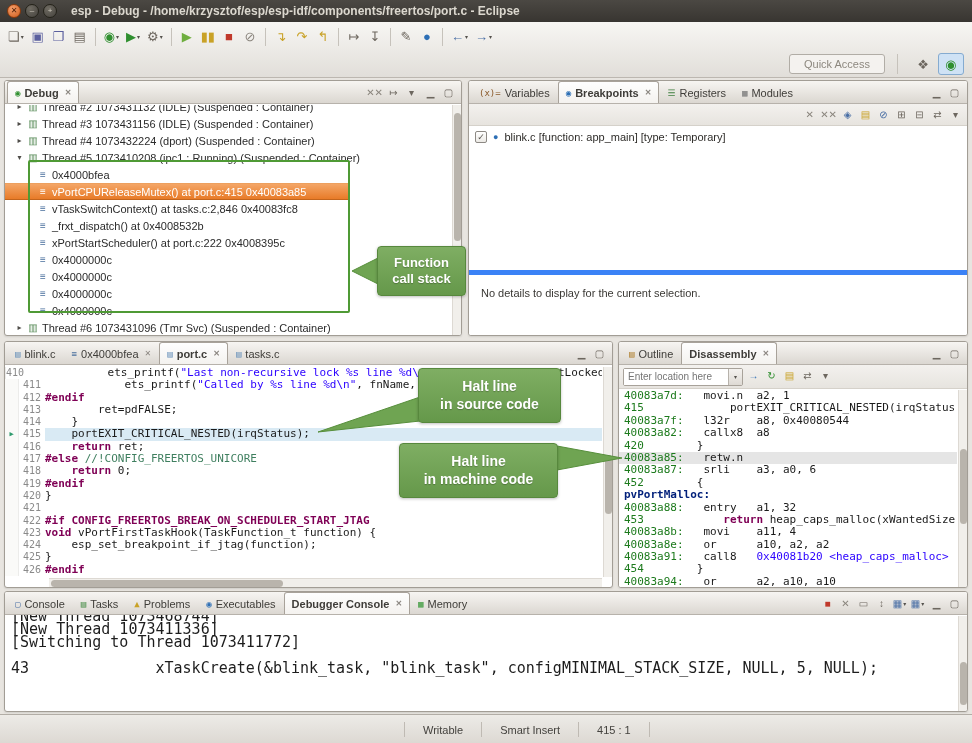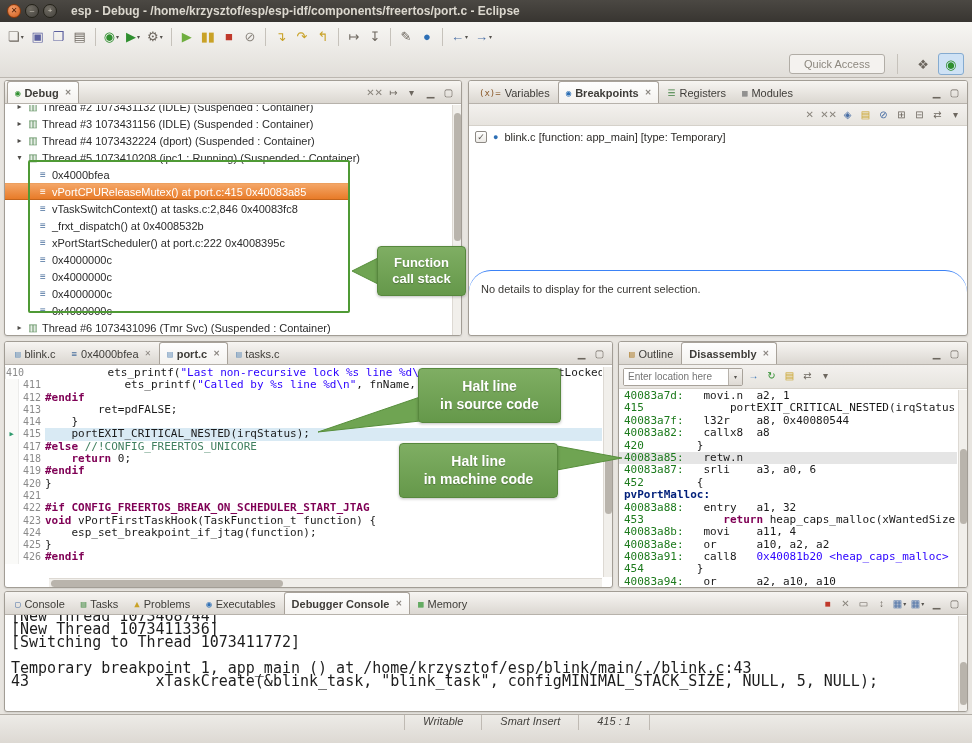--- a/index.html
+++ b/index.html
@@ -57,21 +57,21 @@
 .nlab{padding-left:2px;}
 .trow.selected{background:linear-gradient(#f4a667,#e87b28);color:#fff;width:345px;border-top:1px solid #eda05f;border-bottom:1px solid #c3651c;border-radius:0 2px 2px 0;}
 .trow.selected .nicon{color:#fff;}
 
 
 .bp-toolbar{position:absolute;left:0;right:0;top:23px;height:22px;background:linear-gradient(#f3f1ee,#e7e4df);border-bottom:1px solid #d5d1ca;display:flex;align-items:center;justify-content:flex-end;padding-right:3px;gap:1px;}
 .bp-list{position:absolute;left:0;right:0;top:45px;height:144px;background:#fff;}
 .bp-row{display:flex;align-items:center;gap:6px;padding:5px 6px;font-size:11px;}
 .cbx{width:12px;height:12px;border:1px solid #8d8984;border-radius:2px;background:linear-gradient(#fff,#eceae6);display:inline-flex;align-items:center;justify-content:center;font-size:9px;color:#5a5751;}
 .bpt-icon{color:#2d6fb5;font-size:9px;}
-.bp-details{position:absolute;left:0;right:0;top:189px;bottom:0;border-top:1px solid #3b82f6;background:#fff;border-radius:22px;}
+.bp-details{position:absolute;left:0;right:0;top:189px;bottom:0;border-top:5px solid #3b82f6;background:#fff;}
 .bp-details-text{padding:12px 0 0 12px;font-size:11px;color:#3a3834;}
 
 
 #editor-lines{position:absolute;left:0;top:25px;right:10px;bottom:10px;background:#fff;overflow:hidden;}
 .eline{display:flex;height:12.3px;font-family:"DejaVu Sans Mono",monospace;font-size:11px;line-height:12.3px;}
 .eruler{width:14px;background:#fafaf8;border-right:1px solid #ececea;color:#2f9b6e;font-size:7px;display:inline-flex;align-items:center;justify-content:center;}
 .enum{width:26px;text-align:right;padding-right:4px;color:#8a8a8a;font-size:10px;background:#fff;}
 .ecode{flex:1;white-space:pre;color:#1a1a1a;}
 .eline.hl .ecode{background:#d9eaf4;}
 .seg-p{color:#1a1a1a;}
@@ -93,21 +93,21 @@
 .seg-lb{color:#001f7a;font-weight:bold;}
 .seg-sym{color:#2a00ff;}
 
 
 .console-title{padding:3px 6px 1px 6px;font-size:11px;font-weight:bold;color:#222;}
 #console-lines{padding:0 6px;overflow:hidden;height:80px;}
 .cline{white-space:pre;height:13px;line-height:13px;font-family:"DejaVu Sans Mono",monospace;font-size:15px;color:#1d1d1d;}
 .cline.first{margin-top:-5px;}
 
 
-.statusbar{position:absolute;left:0;top:714px;width:972px;height:30px;background:linear-gradient(#edebe7,#dcd8d2);border-top:1px solid #b2ada6;display:flex;font-size:11px;color:#44423e;font-style:italic;}
+.statusbar{position:absolute;left:0;top:714px;width:972px;height:30px;background:linear-gradient(#edebe7,#dcd8d2);border-top:1px solid #b2ada6;display:flex;align-items:center;font-size:11px;color:#44423e;}
 .sb-sep{width:1px;height:15px;background:#bfbab3;}
 .sb-item{padding:0 18px;white-space:nowrap;}
 
 
 .gbox{position:absolute;left:28px;top:160px;width:322px;height:153px;border:2px solid #4f9a35;border-radius:2px;z-index:50;pointer-events:none;}
 .overlay{position:absolute;left:0;top:0;z-index:55;pointer-events:none;}
 .overlay polygon{fill:#6fa452;stroke:#578f3c;stroke-width:1;}
 .callout{position:absolute;background:linear-gradient(#7fae63,#65984a);border:1px solid #57883d;border-radius:4px;color:#fff;font-weight:bold;display:flex;flex-direction:column;align-items:center;justify-content:center;line-height:1.25;z-index:56;box-shadow:0 1px 3px rgba(0,0,0,.25);text-shadow:0 1px 1px rgba(0,0,0,.25);}
 #co-stack{left:377px;top:246px;width:89px;height:50px;font-size:13px;}
 #co-source{left:418px;top:368px;width:143px;height:55px;font-size:14px;}
@@ -365,20 +365,25 @@
         <span class="enum">414</span>
         <span class="ecode"><span class="seg-p">    }</span></span>
       </div>
       <div class="eline hl">
         <span class="eruler">▶</span>
         <span class="enum">415</span>
         <span class="ecode"><span class="seg-p">    portEXIT_CRITICAL_NESTED(irqStatus);</span></span>
       </div>
       <div class="eline">
         <span class="eruler"></span>
+        <span class="enum">416</span>
+        <span class="ecode"><span class="seg-p">    </span><span class="seg-k">return</span><span class="seg-p"> ret;</span></span>
+      </div>
+      <div class="eline">
+        <span class="eruler"></span>
         <span class="enum">417</span>
         <span class="ecode"><span class="seg-d">#else </span><span class="seg-c">//!CONFIG_FREERTOS_UNICORE</span></span>
       </div>
       <div class="eline">
         <span class="eruler"></span>
         <span class="enum">418</span>
         <span class="ecode"><span class="seg-p">    </span><span class="seg-k">return</span><span class="seg-p"> 0;</span></span>
       </div>
       <div class="eline">
         <span class="eruler"></span>
@@ -523,21 +528,20 @@
     <div class="phead-icons">
       <span class="hicon">▁</span>
       <span class="hicon">▢</span>
     </div>
   </div>
   <div id="console-lines">
       <div class="cline first">[New Thread 1073468744]</div>
       <div class="cline">[New Thread 1073411336]</div>
       <div class="cline">[Switching to Thread 1073411772]</div>
       <div class="cline"></div>
-      <div class="cline">Temporary breakpoint 1, app_main () at /home/krzysztof/esp/blink/main/./blink.c:43</div>
       <div class="cline">43              xTaskCreate(&amp;blink_task, "blink_task", configMINIMAL_STACK_SIZE, NULL, 5, NULL);</div>
     </div>
   <div class="vscroll" style="top:24px;right:0;bottom:0;">
     <div class="vthumb" style="top:48%;height:46%;"></div>
   </div>
 </div>
 
 <div class="statusbar">
   <span style="width:404px;"></span>
   <span class="sb-sep"></span>

